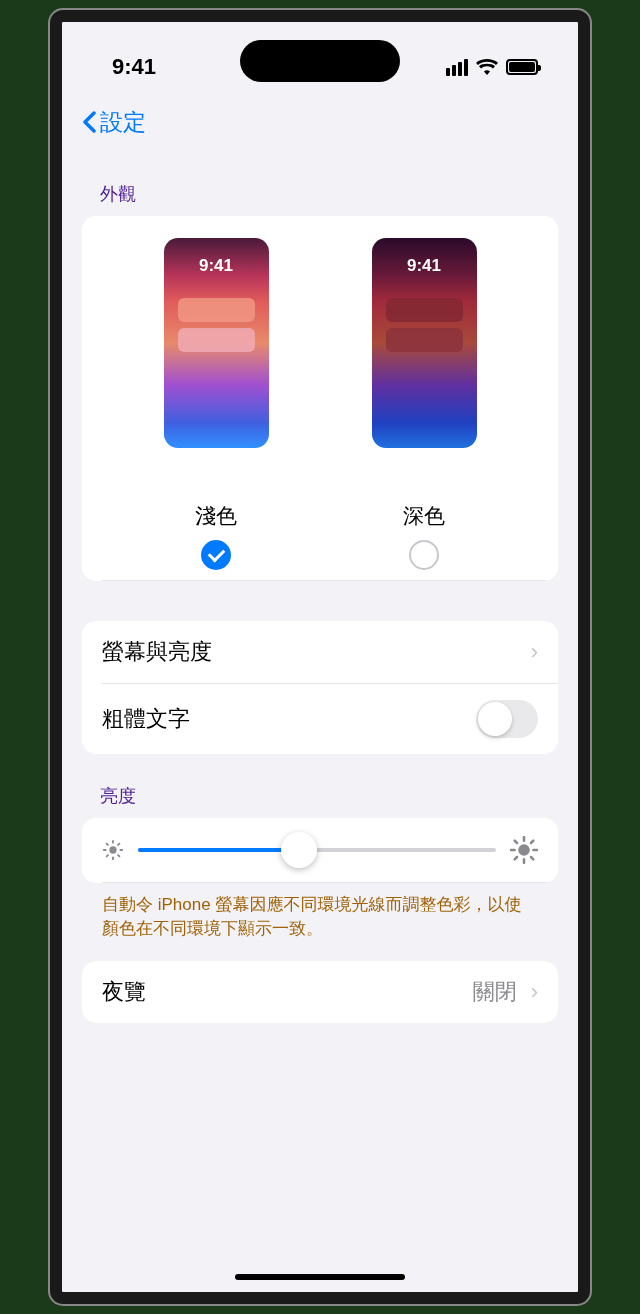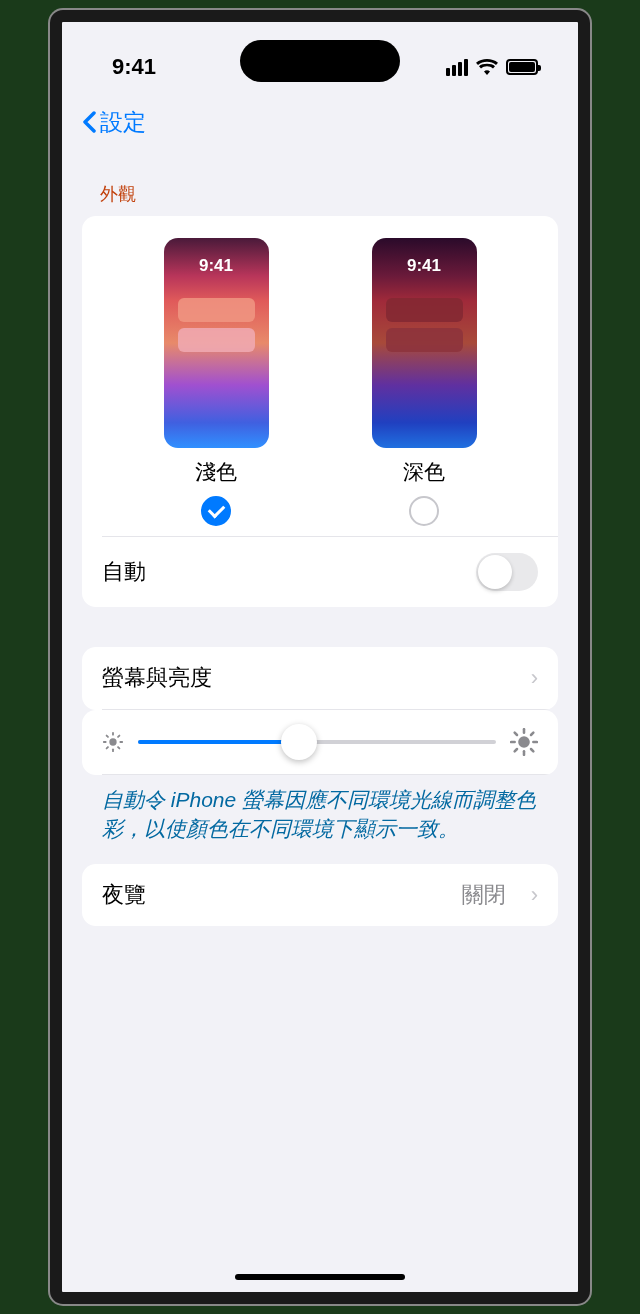--- a/index.html
+++ b/index.html
@@ -61,21 +61,21 @@
     transform: translateX(-50%);
     font-size: 23px;
     font-weight: 600;
   }
   .content {
     padding: 0 20px;
     overflow-y: auto;
     height: calc(100% - 140px);
   }
   .section-header {
-    color: #c2410c;
+    color: #4c1d95;
     font-size: 18px;
     padding: 30px 18px 10px;
   }
   .card {
     background: #fff;
     border-radius: 14px;
     overflow: hidden;
   }
   .appearance-row {
     display: flex;
@@ -114,21 +114,21 @@
     position: absolute;
     left: 14px;
     right: 14px;
     height: 24px;
     border-radius: 6px;
   }
   .preview.light .w1 { top: 60px; background: rgba(240,150,130,0.85); }
   .preview.light .w2 { top: 90px; background: rgba(240,170,180,0.85); }
   .preview.dark .w1 { top: 60px; background: rgba(130,40,50,0.85); }
   .preview.dark .w2 { top: 90px; background: rgba(140,50,60,0.85); }
-  .opt-label { font-size: 21px; }
+  .opt-label { font-size: 21px; margin-top: 44px; }
   .radio {
     width: 30px;
     height: 30px;
     border-radius: 50%;
     border: 2px solid #c7c7cc;
     display: flex;
     align-items: center;
     justify-content: center;
   }
   .radio.checked {
@@ -166,21 +166,21 @@
     width: 34px;
     height: 34px;
     background: #fff;
     border-radius: 50%;
     box-shadow: 0 2px 4px rgba(0,0,0,0.2);
     transition: left .2s;
   }
   .toggle.on { background: #34c759; }
   .toggle.on .knob { left: 26px; }
   .chevron { color: #c7c7cc; font-size: 22px; }
-  .row-right { display: flex; align-items: center; gap: 25px; color: #8a8a8e; font-size: 22px; }
+  .row-right { display: flex; align-items: center; gap: 14px; color: #8a8a8e; font-size: 22px; }
   .slider-row {
     display: flex;
     align-items: center;
     padding: 18px 20px;
     gap: 14px;
   }
   .sun-sm, .sun-lg { color: #8a8a8e; }
   .slider {
     flex: 1;
     height: 4px;
@@ -202,25 +202,24 @@
     left: 45%;
     top: 50%;
     transform: translate(-50%,-50%);
     width: 36px;
     height: 36px;
     background: #fff;
     border-radius: 50%;
     box-shadow: 0 2px 6px rgba(0,0,0,0.25);
   }
   .footer-note {
-    color: #0369a1;
-    font-size: 21px;
+    color: #a16207;
+    font-size: 17px;
     padding: 10px 20px 20px;
     line-height: 1.4;
-    font-style: italic;
   }
   .home-indicator {
     position: absolute;
     bottom: 12px;
     left: 50%;
     transform: translateX(-50%);
     width: 170px;
     height: 6px;
     background: #000;
     border-radius: 4px;
@@ -288,38 +287,39 @@
           <div class="preview dark">
             <div class="preview-time">9:41</div>
             <div class="preview-widget w1"></div>
             <div class="preview-widget w2"></div>
           </div>
           <div class="opt-label">深色</div>
           <div class="radio"></div>
         </div>
       </div>
       <div class="sep"></div>
-      <div class="row">
-        <span>自動</span>
-        <div class="toggle">
-            <div class="knob"></div>
-          </div>
-      </div>
     </div>
 
     <div style="height:40px"></div>
 
     <div class="card">
       <div class="row">
         <span>螢幕與亮度</span>
         <span class="chevron">›</span>
       </div>
       <div class="sep"></div>
-    </div>
-
+      <div class="row">
+        <span>粗體文字</span>
+        <div class="toggle">
+            <div class="knob"></div>
+          </div>
+      </div>
+    </div>
+
+    <div class="section-header">亮度</div>
     <div class="card">
       <div class="slider-row">
         <svg class="sun-sm" width="22" height="22" viewBox="0 0 24 24">
             <circle cx="12" cy="12" r="4" fill="#8a8a8e"></circle>
             <g stroke="#8a8a8e" stroke-width="2" stroke-linecap="round">
               <line x1="12" y1="2" x2="12" y2="4"></line>
               <line x1="12" y1="20" x2="12" y2="22"></line>
               <line x1="2" y1="12" x2="4" y2="12"></line>
               <line x1="20" y1="12" x2="22" y2="12"></line>
               <line x1="5" y1="5" x2="6.5" y2="6.5"></line>

